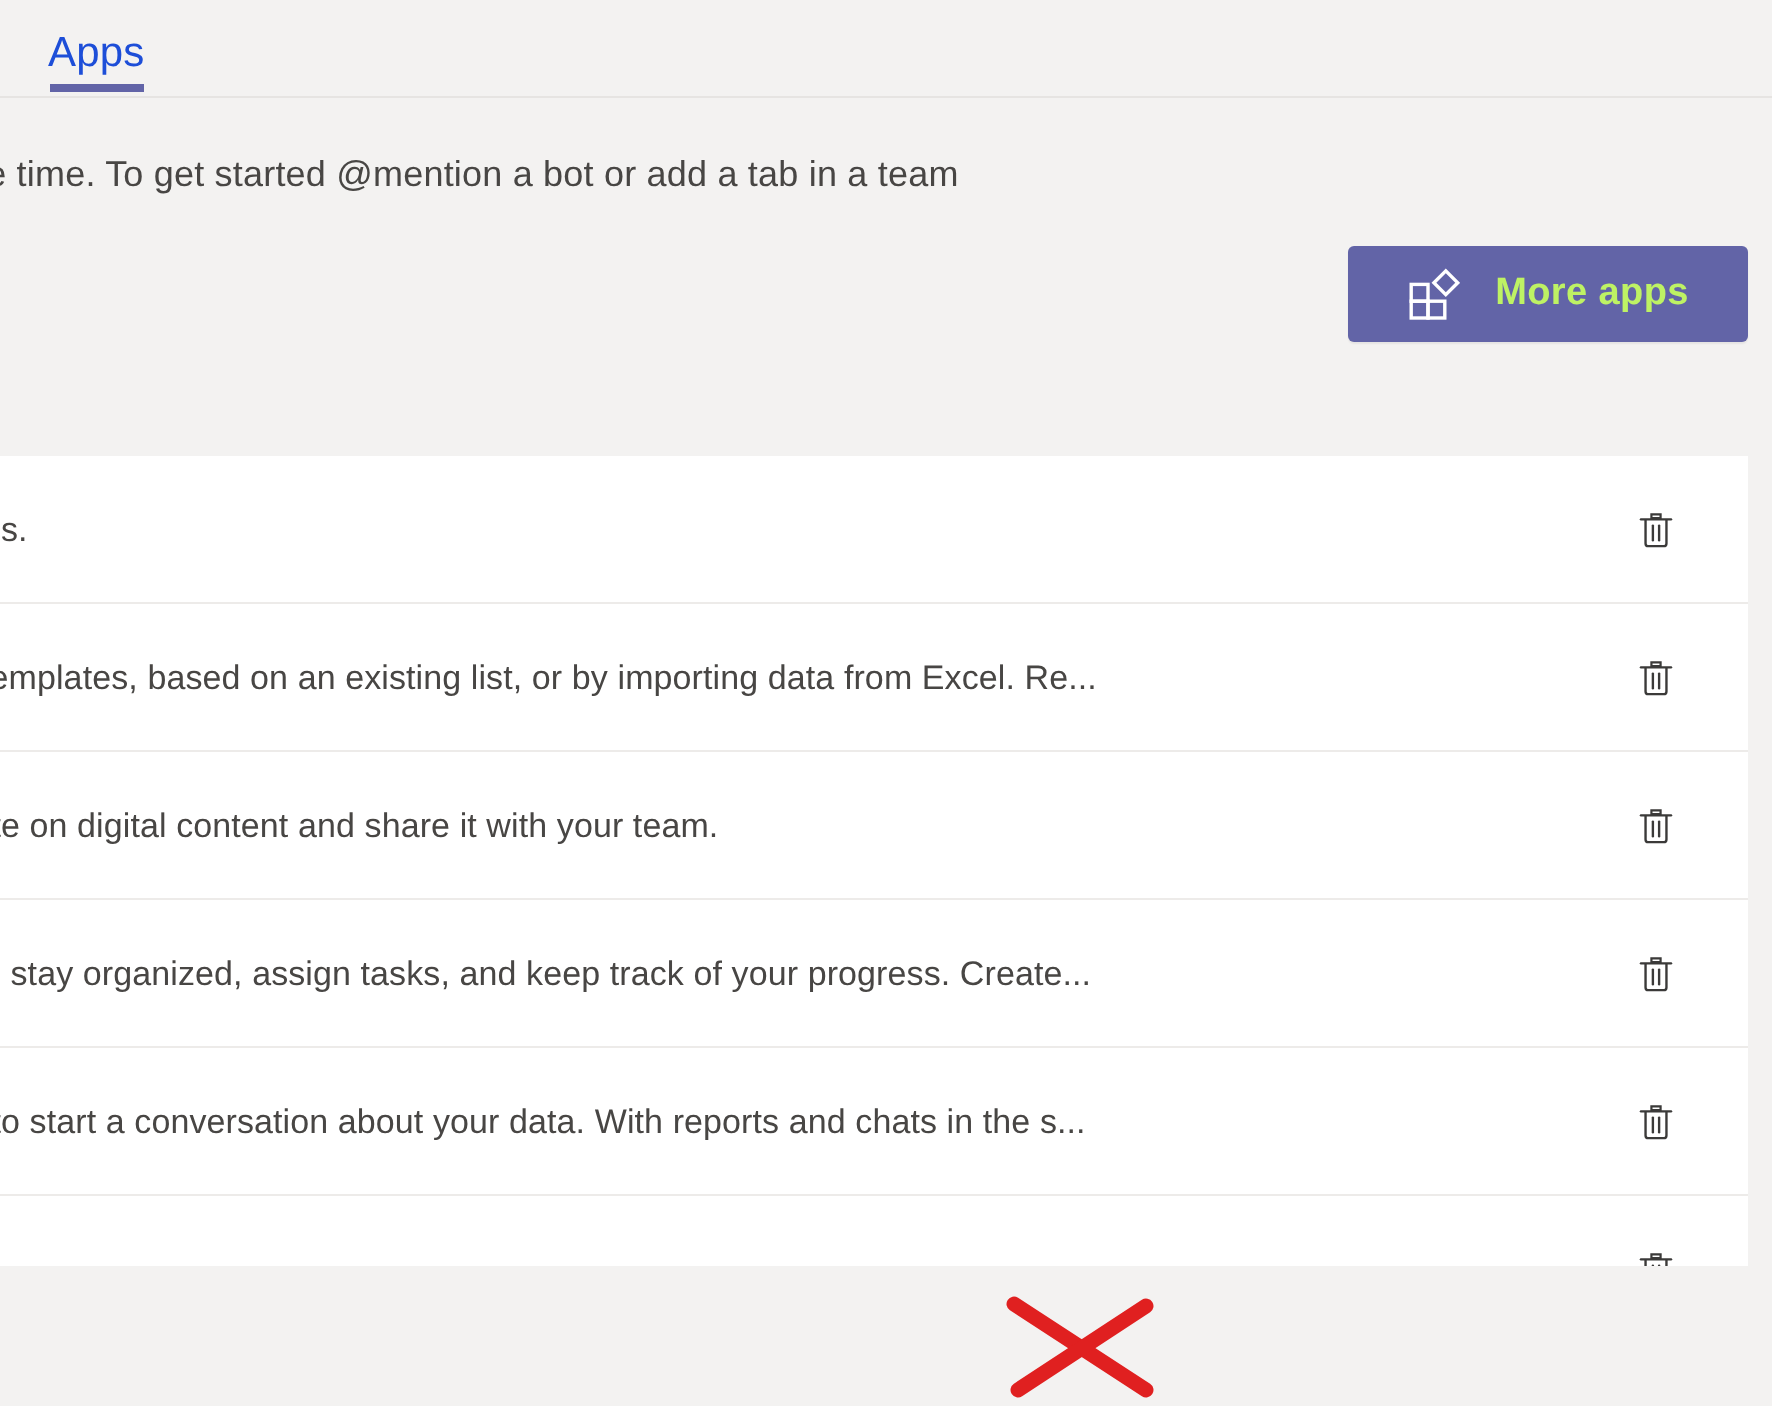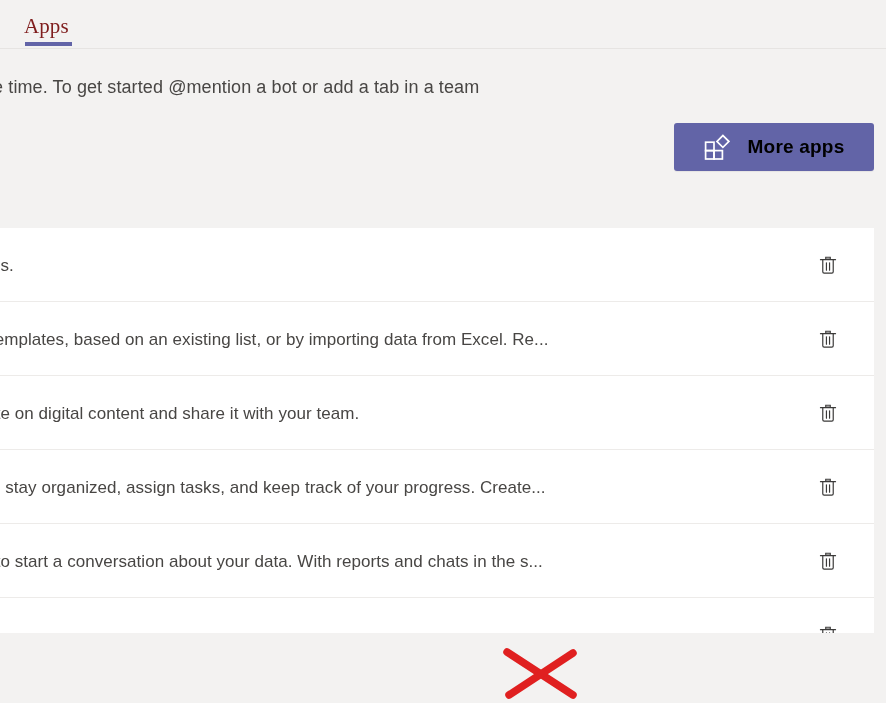--- a/index.html
+++ b/index.html
@@ -46,24 +46,23 @@
     left: 24px;
     top: 14px;
     height: 35px;
     box-sizing: border-box;
     cursor: pointer;
   }
   .tab-label {
     display: block;
     font-size: 21px;
     line-height: 25px;
-    color: #7f1d1d;
+    color: #1d4ed8;
     letter-spacing: .1px;
     white-space: nowrap;
-    font-family: Liberation Serif, serif;
   }
   .tab-indicator {
     position: absolute;
     left: 1px;
     bottom: 3px;
     width: 47px;
     height: 4px;
     background: #6264a7;
     border-radius: 0px;
   }
@@ -109,21 +108,21 @@
   .more-apps-icon {
     width: 26px;
     height: 26px;
     display: block;
     flex: 0 0 auto;
   }
   .more-apps-label {
     font-family: "Liberation Sans", sans-serif;
     font-size: 19px;
     font-weight: bold;
-    color: #000000;
+    color: #bef264;
     letter-spacing: .2px;
     white-space: nowrap;
   }
 
   
   .list-panel {
     position: absolute;
     left: 0;
     top: 228px;
     width: 874px;

